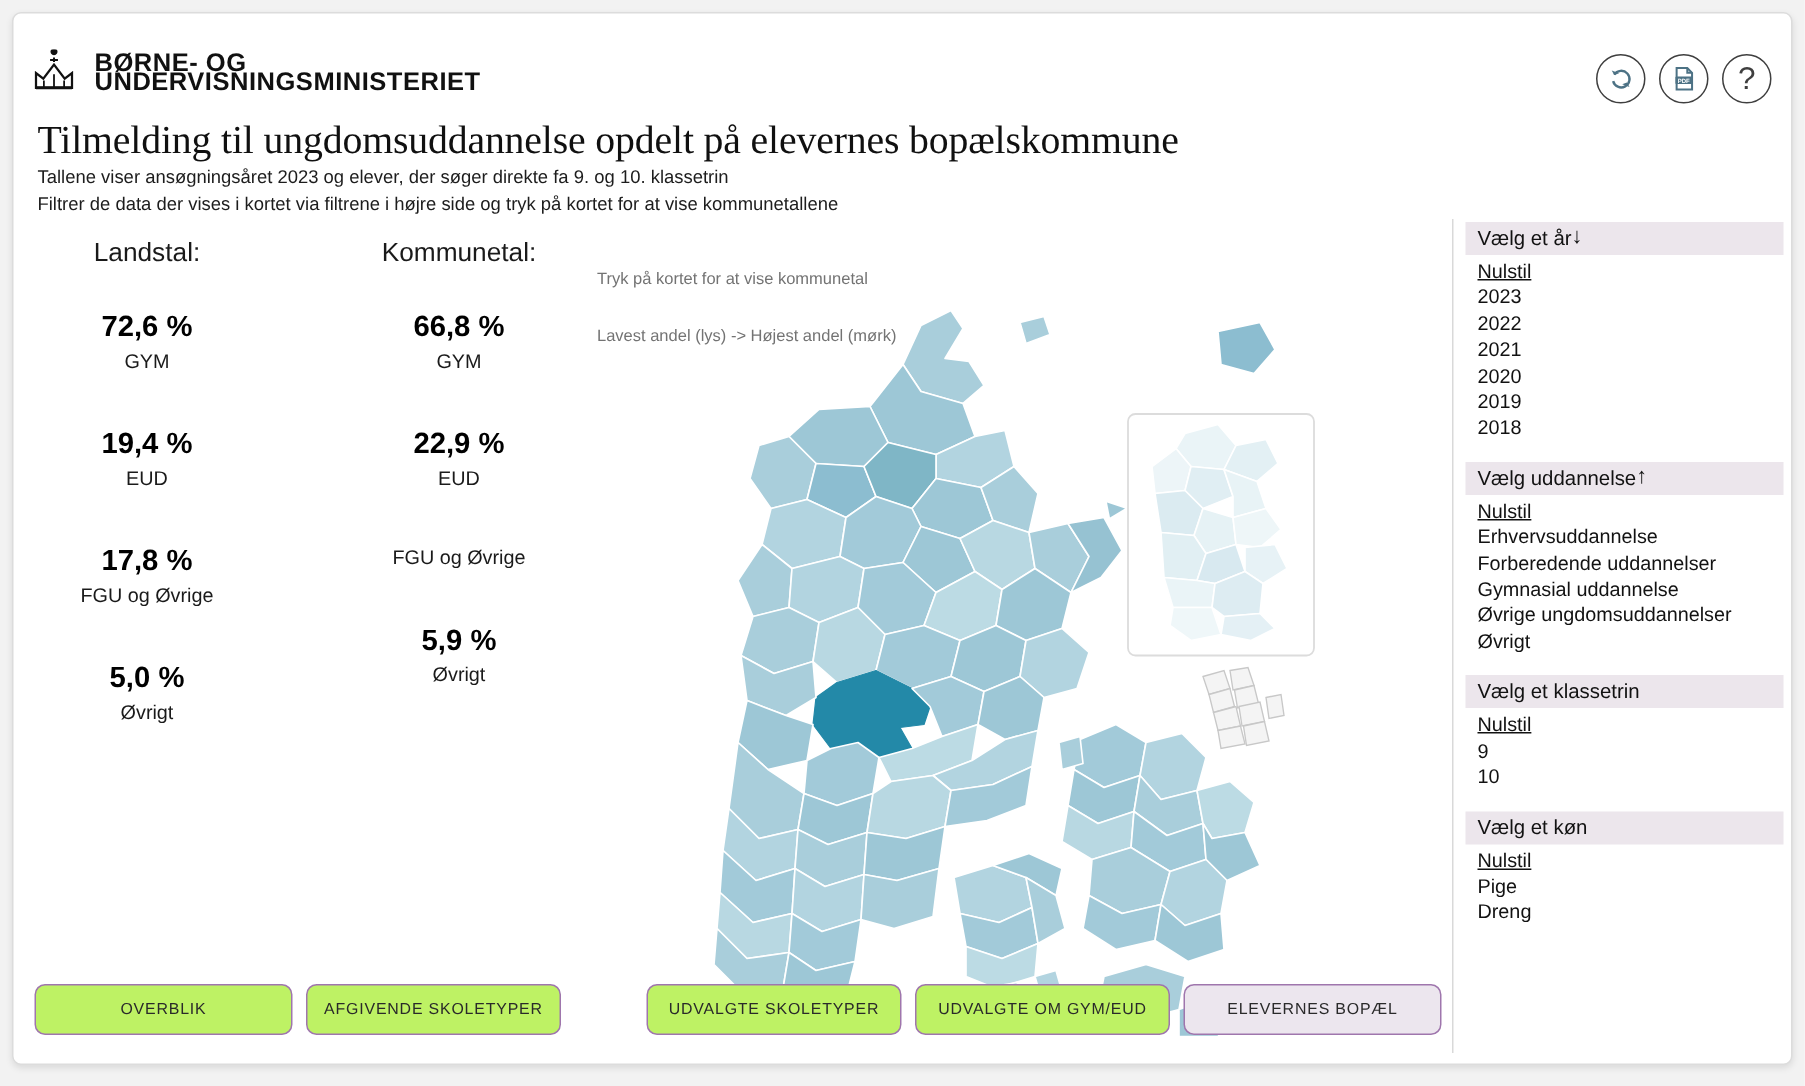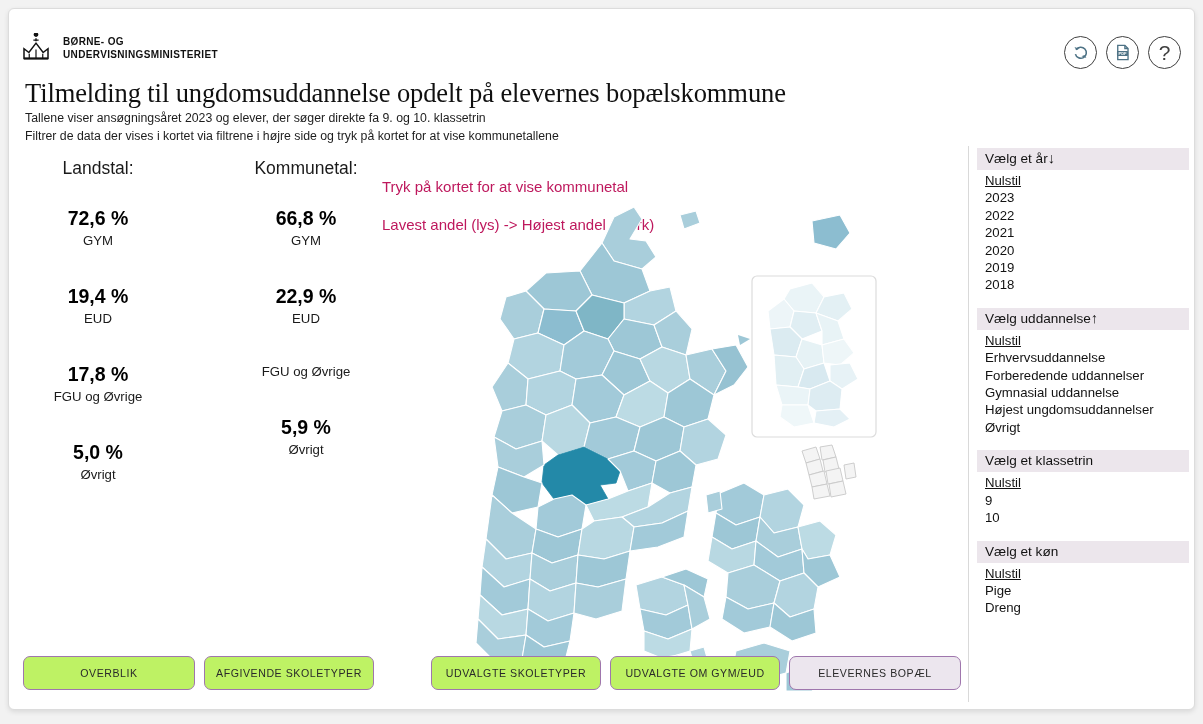--- a/index.html
+++ b/index.html
@@ -20,21 +20,21 @@
     box-shadow: 0 2px 5px rgba(0,0,0,0.10);
     overflow: hidden;
   }
 
   
   .header { position: relative; height: 62px; }
   .brand { position: absolute; left: 9px; top: 24px; display: flex; align-items: center; gap: 9px; }
   .crown { width: 36px; height: 30px; flex: none; }
   .brand-text {
     font-family: "Liberation Sans", sans-serif;
-    font-weight: bold; font-size: 10px; line-height: 13.5px;
+    font-weight: bold; font-size: 17px; line-height: 13.5px;
     letter-spacing: 0.35px; color: #111;
   }
   .header-icons { position: absolute; right: 13px; top: 27px; display: flex; gap: 9px; }
   .hicon {
     width: 33px; height: 33px; border-radius: 50%;
     border: 1.8px solid #3f3f3f;
     display: flex; align-items: center; justify-content: center;
     background: #fff; cursor: pointer;
   }
   .hicon svg { display: block; }
@@ -62,22 +62,22 @@
   .stat-col { width: 150px; text-align: center; }
   .col-head {
     font-size: 17.5px; color: #1a1a1a; font-weight: normal; margin-bottom: 27px;
   }
   .stat-block { margin-bottom: 34px; }
   .stat-value { font-size: 19.5px; font-weight: bold; color: #000; line-height: 24px; }
   .stat-label { font-size: 13.2px; color: #1a1a1a; line-height: 19px; margin-top: 1px; }
 
   
   .map-hint {
-    position: absolute; left: 373px; top: 14px;
-    font-size: 15px; color: #be185d; line-height: 19px; white-space: pre-line;
+    position: absolute; left: 389px; top: 14px;
+    font-size: 11px; color: #737373; line-height: 19px; white-space: pre-line;
   }
   .map-wrap { position: absolute; left: 455px; top: 55px; width: 420px; height: 500px; }
   .map-wrap svg { display: block; width: 100%; height: 100%; }
 
   
   .filter-group { margin-bottom: 14px; }
   .filter-head {
     background: #ece6ec; color: #121212;
     font-size: 13.6px; line-height: 19px;
     padding: 1px 5px 2px 8px;
@@ -370,21 +370,21 @@
       <div class="filter-group">
         <div class="filter-head">
           <span>Vælg uddannelse</span>
           <span class="arrow">↑</span>
         </div>
         <div class="filter-list">
           <div class="filter-item reset">Nulstil</div>
           <div class="filter-item">Erhvervsuddannelse</div>
           <div class="filter-item">Forberedende uddannelser</div>
           <div class="filter-item">Gymnasial uddannelse</div>
-          <div class="filter-item">Højest ungdomsuddannelser</div>
+          <div class="filter-item">Øvrige ungdomsuddannelser</div>
           <div class="filter-item">Øvrigt</div>
         </div>
       </div>
 
       <div class="filter-group">
         <div class="filter-head">
           <span>Vælg et klassetrin</span>
         </div>
         <div class="filter-list">
           <div class="filter-item reset">Nulstil</div>

